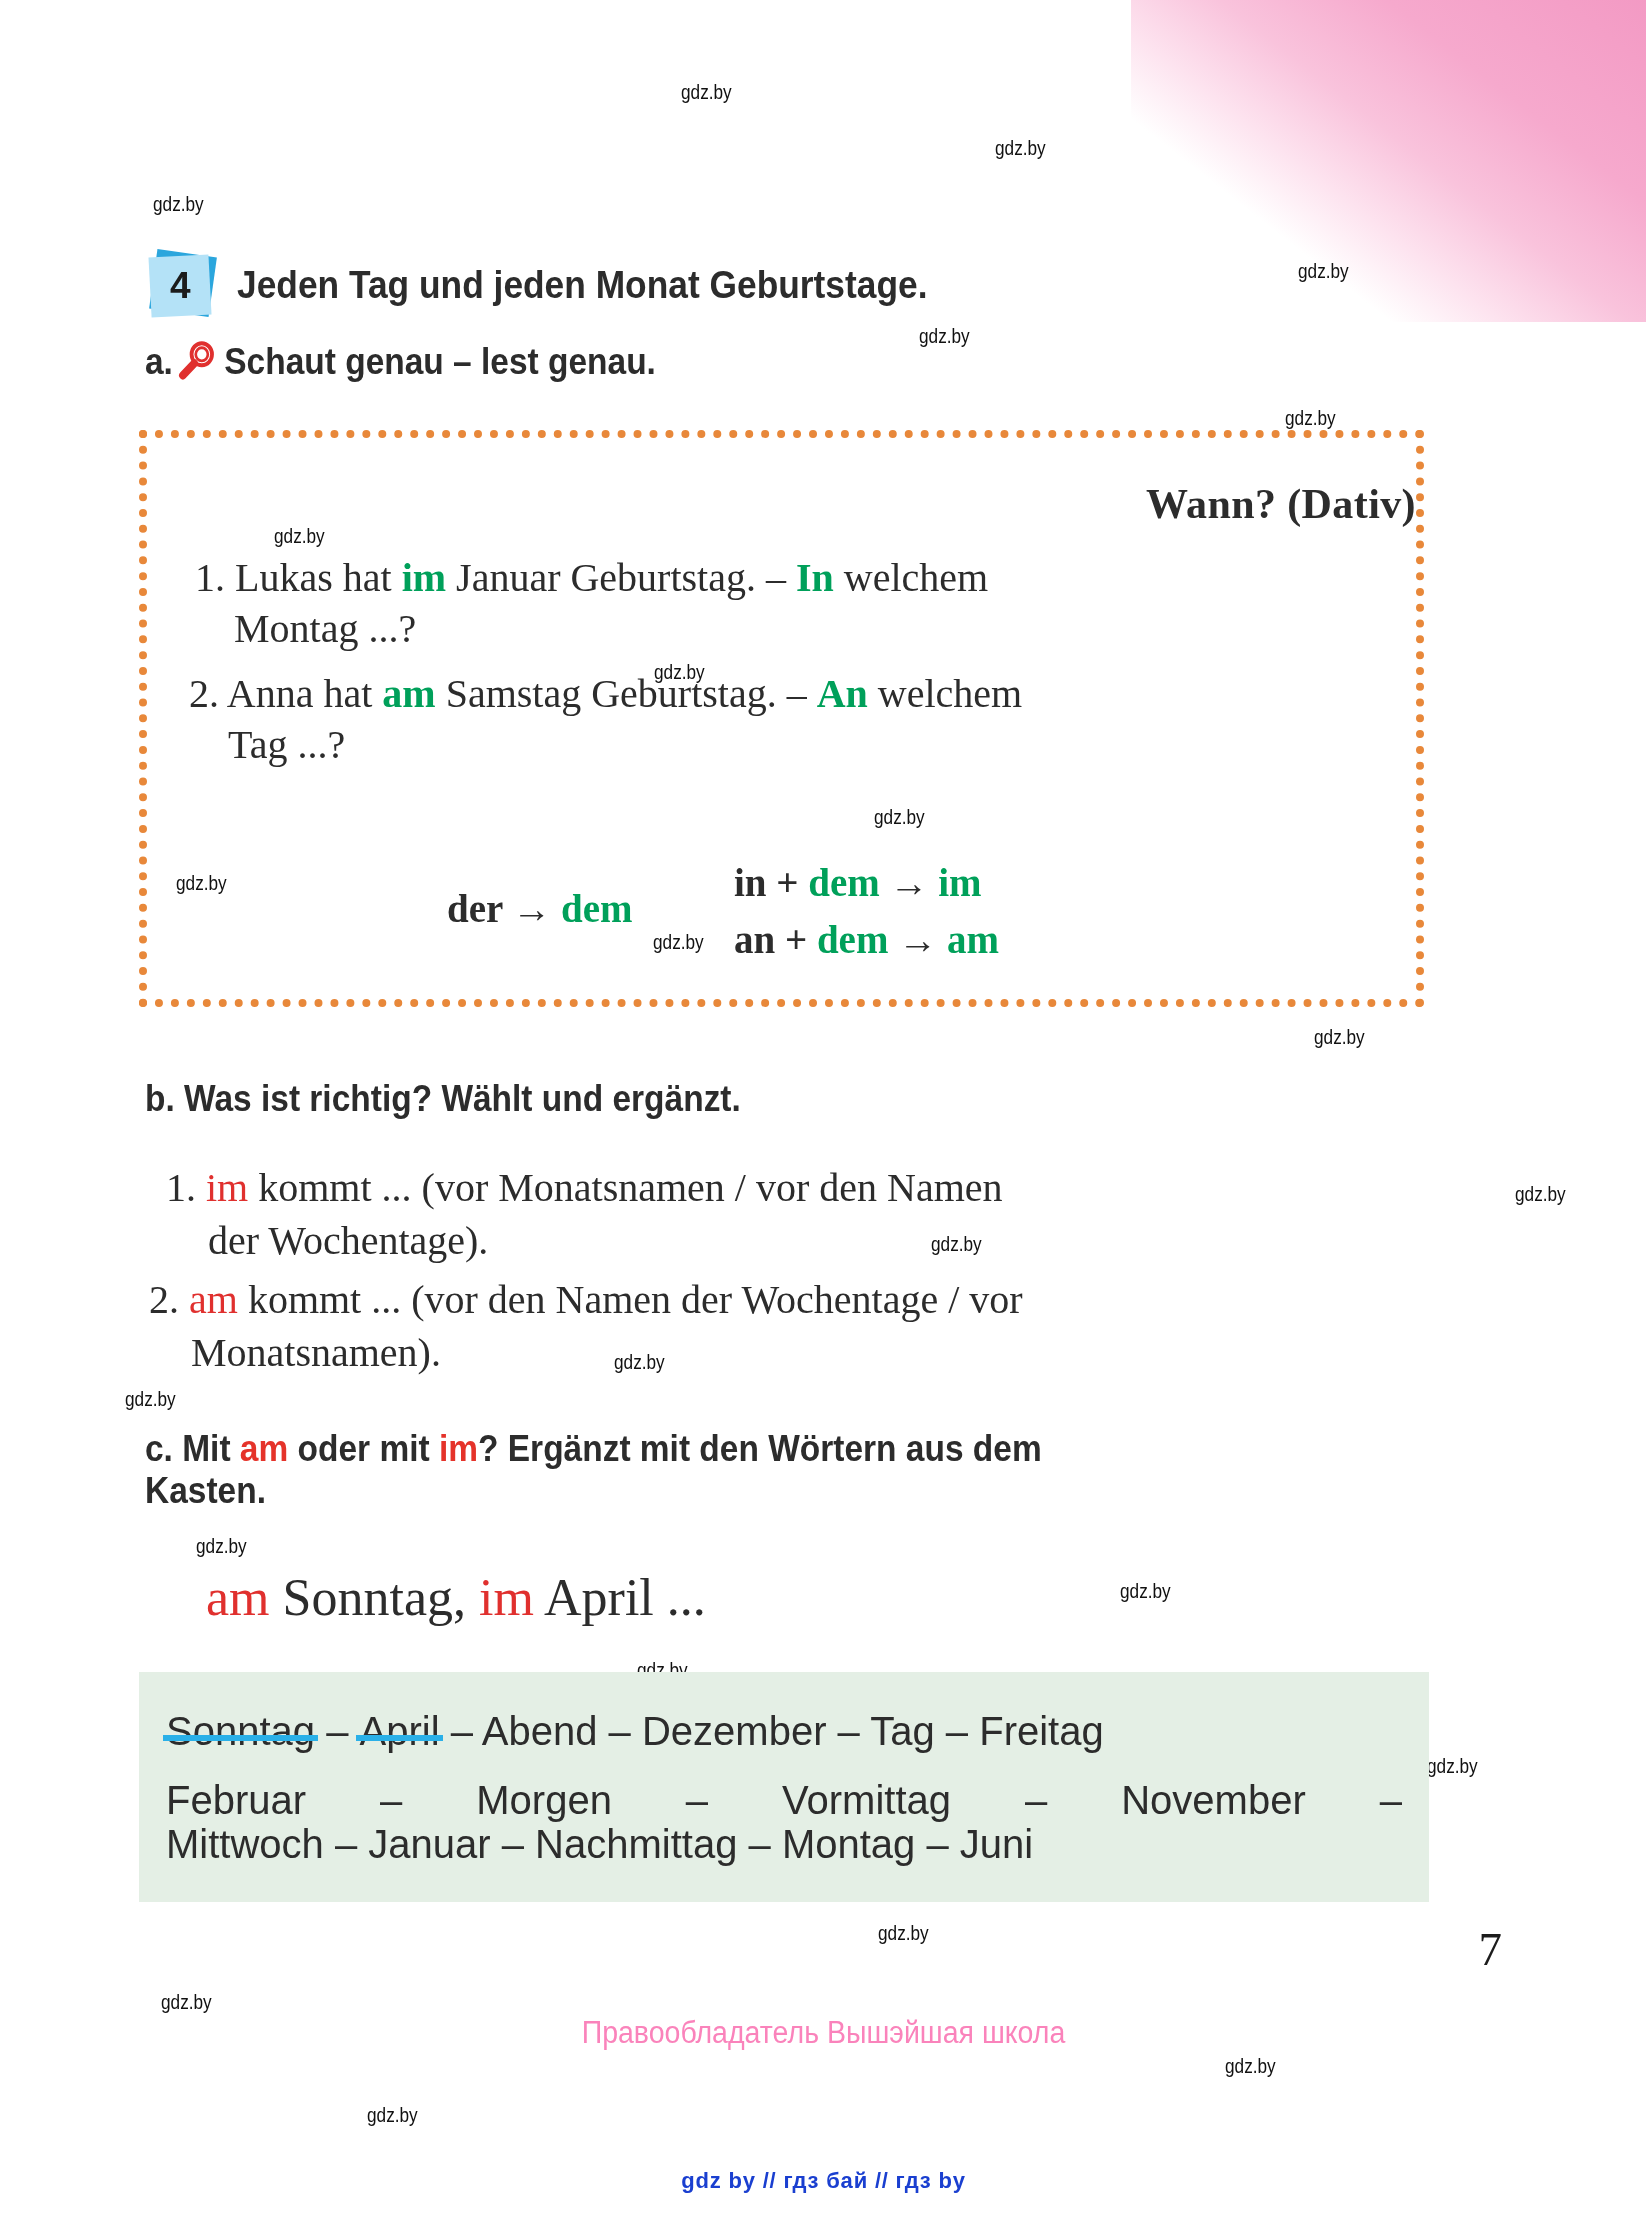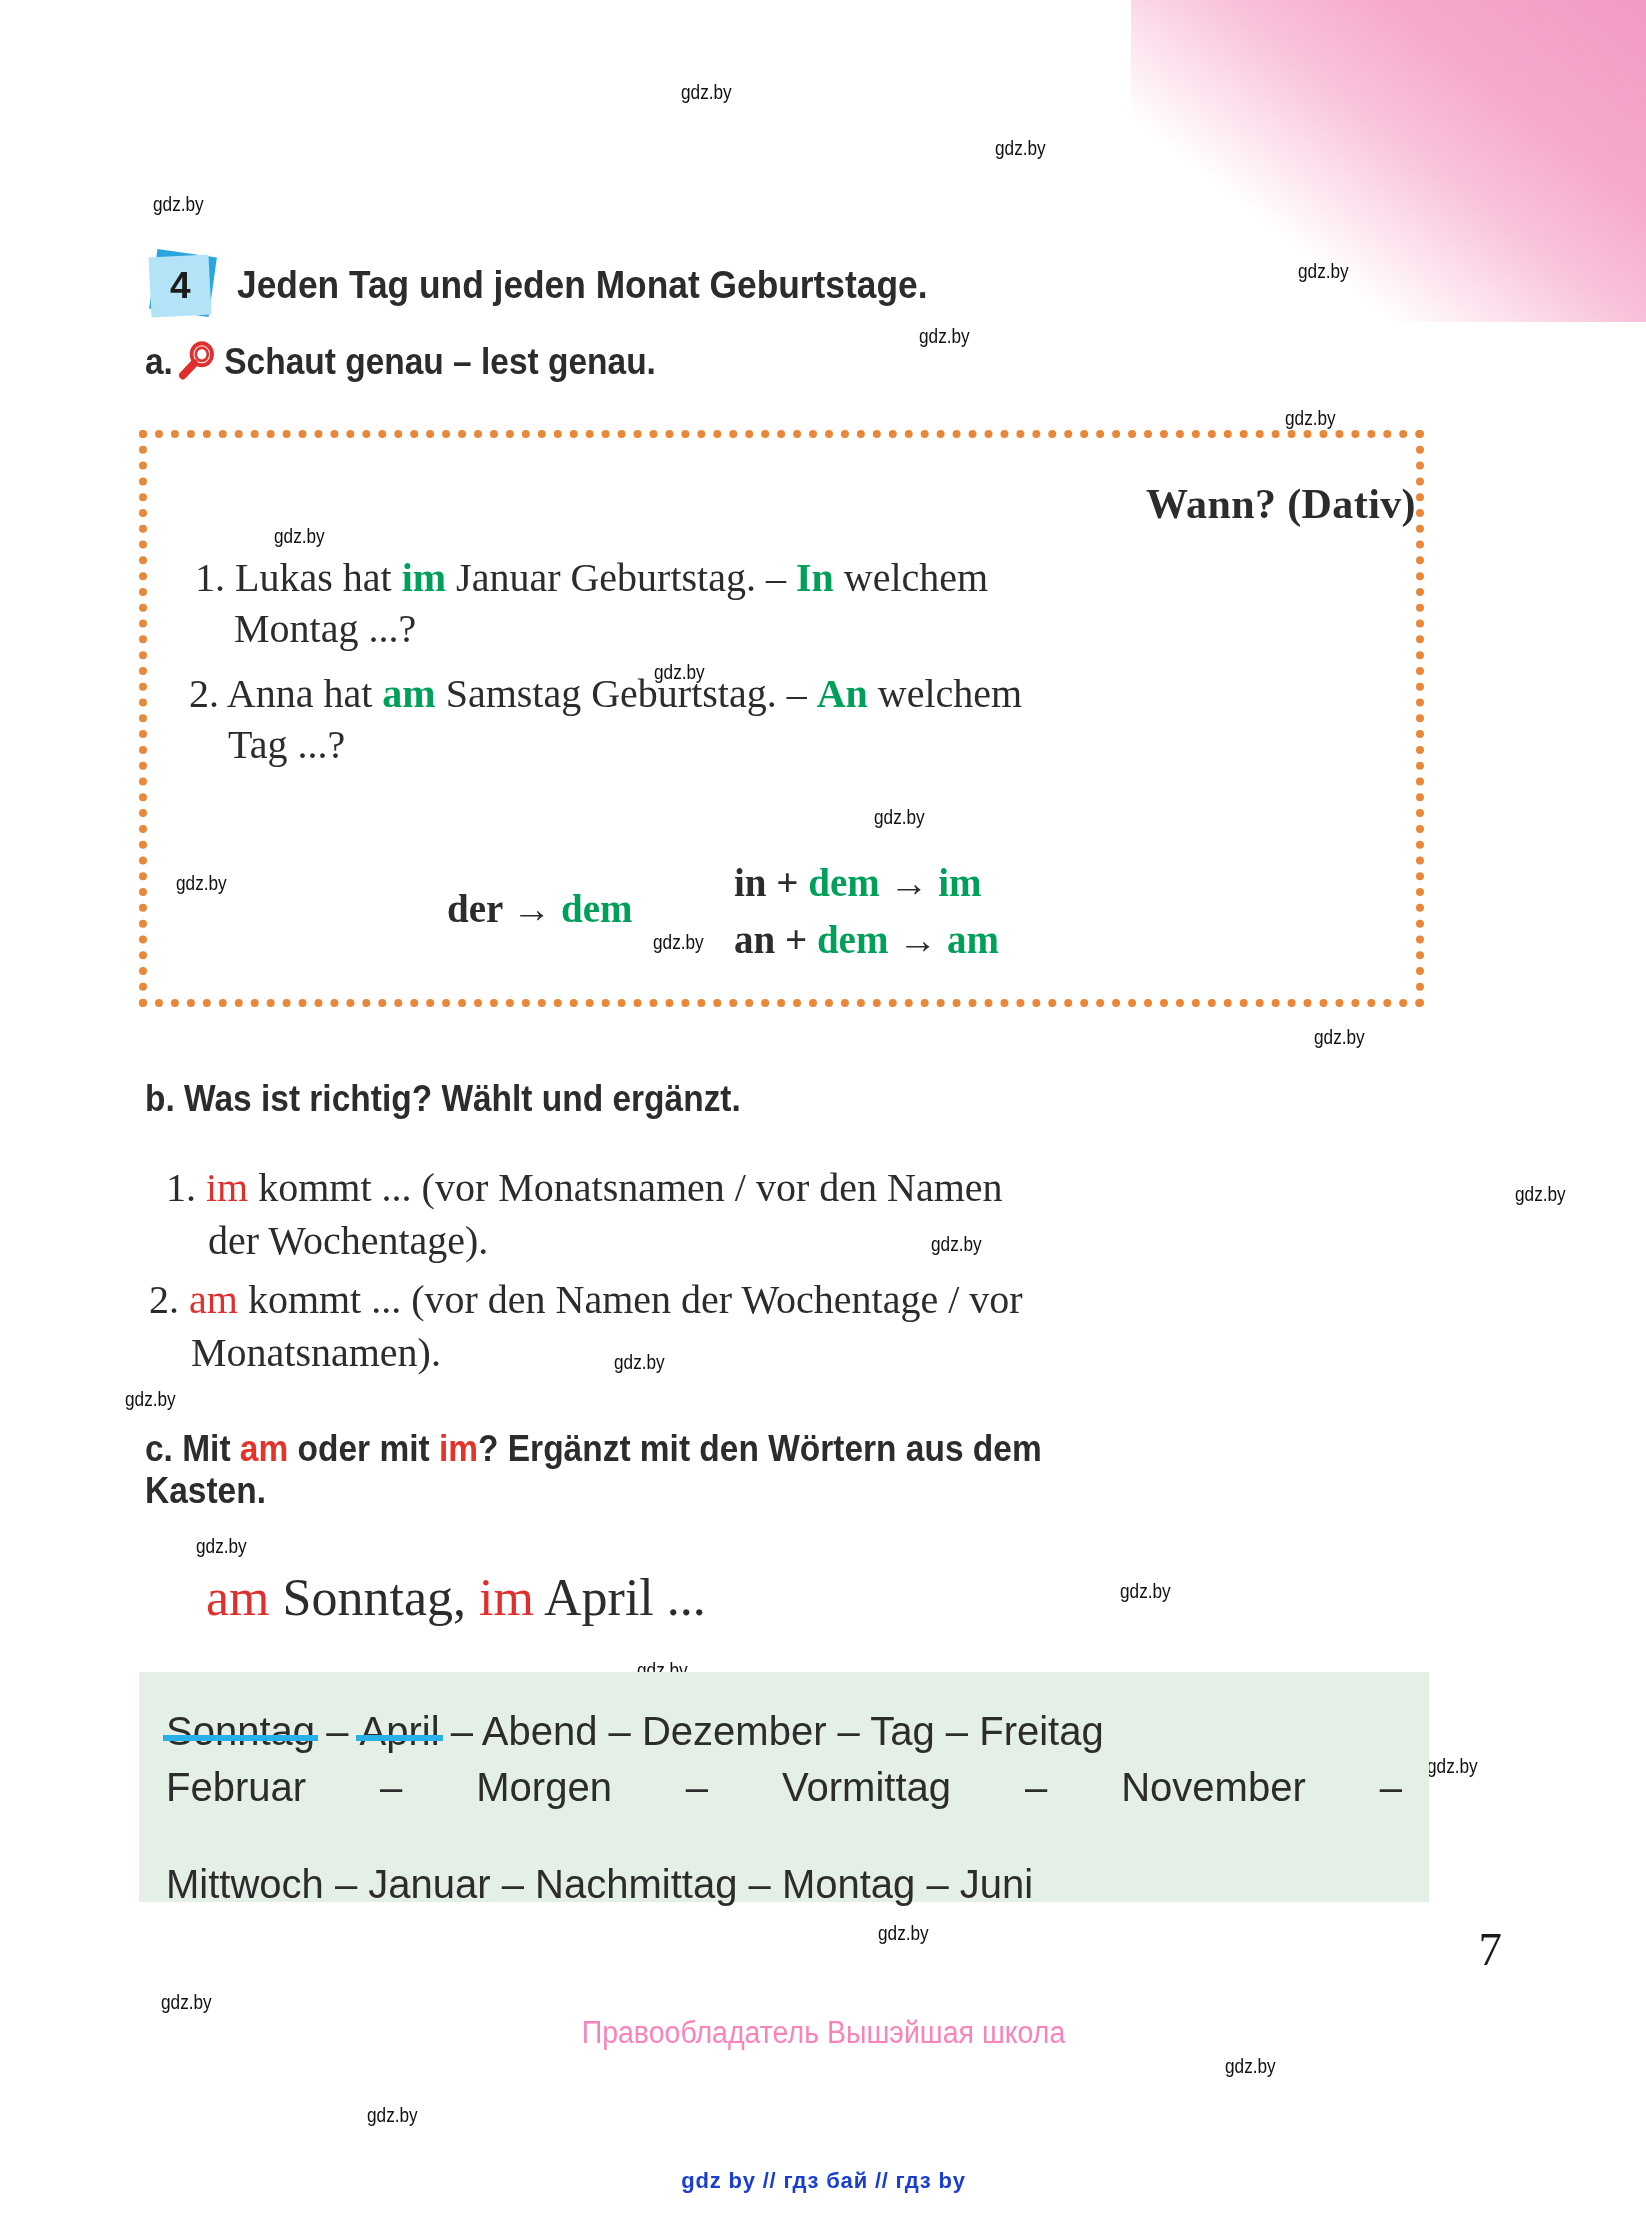--- a/index.html
+++ b/index.html
@@ -203,20 +203,21 @@
     font-family: Liberation Sans, sans-serif;
     font-size: 40px;
     color: #2c2c2c;
     white-space: nowrap;
   }
   .wb-row.justified {
     left: 27px;
     right: 27px;
     display: flex;
     justify-content: space-between;
+    margin-top: 13px;
   }
   .struck {
     position: relative;
     display: inline-block;
   }
   .struck::after {
     content: "";
     position: absolute;
     left: -3.2px;
     right: -3.2px;
@@ -367,21 +368,21 @@
     <div class="wb-row justified" id="wb-row2" style="top:93px;">
         <span>Februar</span>
         <span>–</span>
         <span>Morgen</span>
         <span>–</span>
         <span>Vormittag</span>
         <span>–</span>
         <span>November</span>
         <span>–</span>
       </div>
-    <div class="wb-row" id="wb-row3" style="top:150px;margin-top:40px;"><span>Mittwoch</span> – <span>Januar</span> – <span>Nachmittag</span> – <span>Montag</span> – <span>Juni</span></div>
+    <div class="wb-row" id="wb-row3" style="top:150px;"><span>Mittwoch</span> – <span>Januar</span> – <span>Nachmittag</span> – <span>Montag</span> – <span>Juni</span></div>
   </div>
 
   <div class="page-num">7</div>
   <div class="copyright">Правообладатель Вышэйшая школа</div>
   <div class="bottom-promo">gdz by  //  гдз бай  //  гдз by</div>
 
 </div>
 
 
 </body></html>

